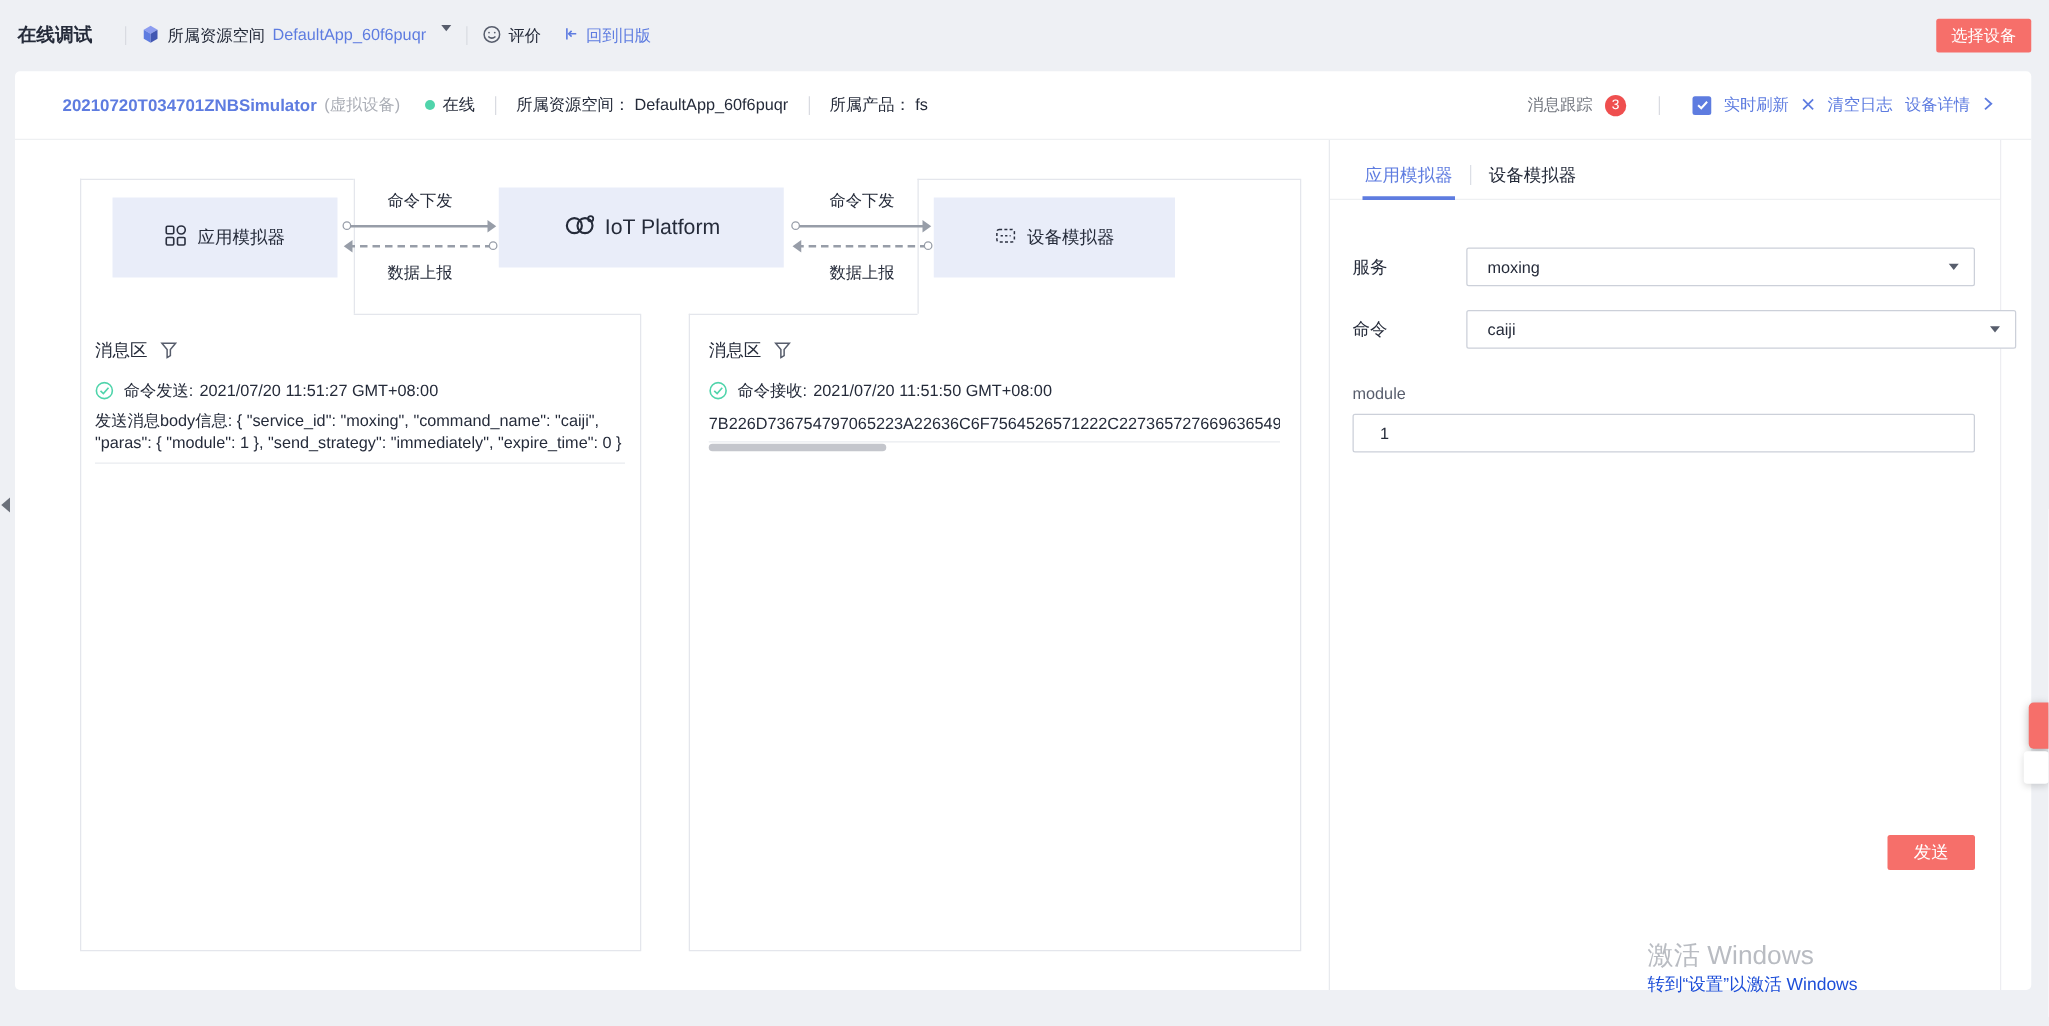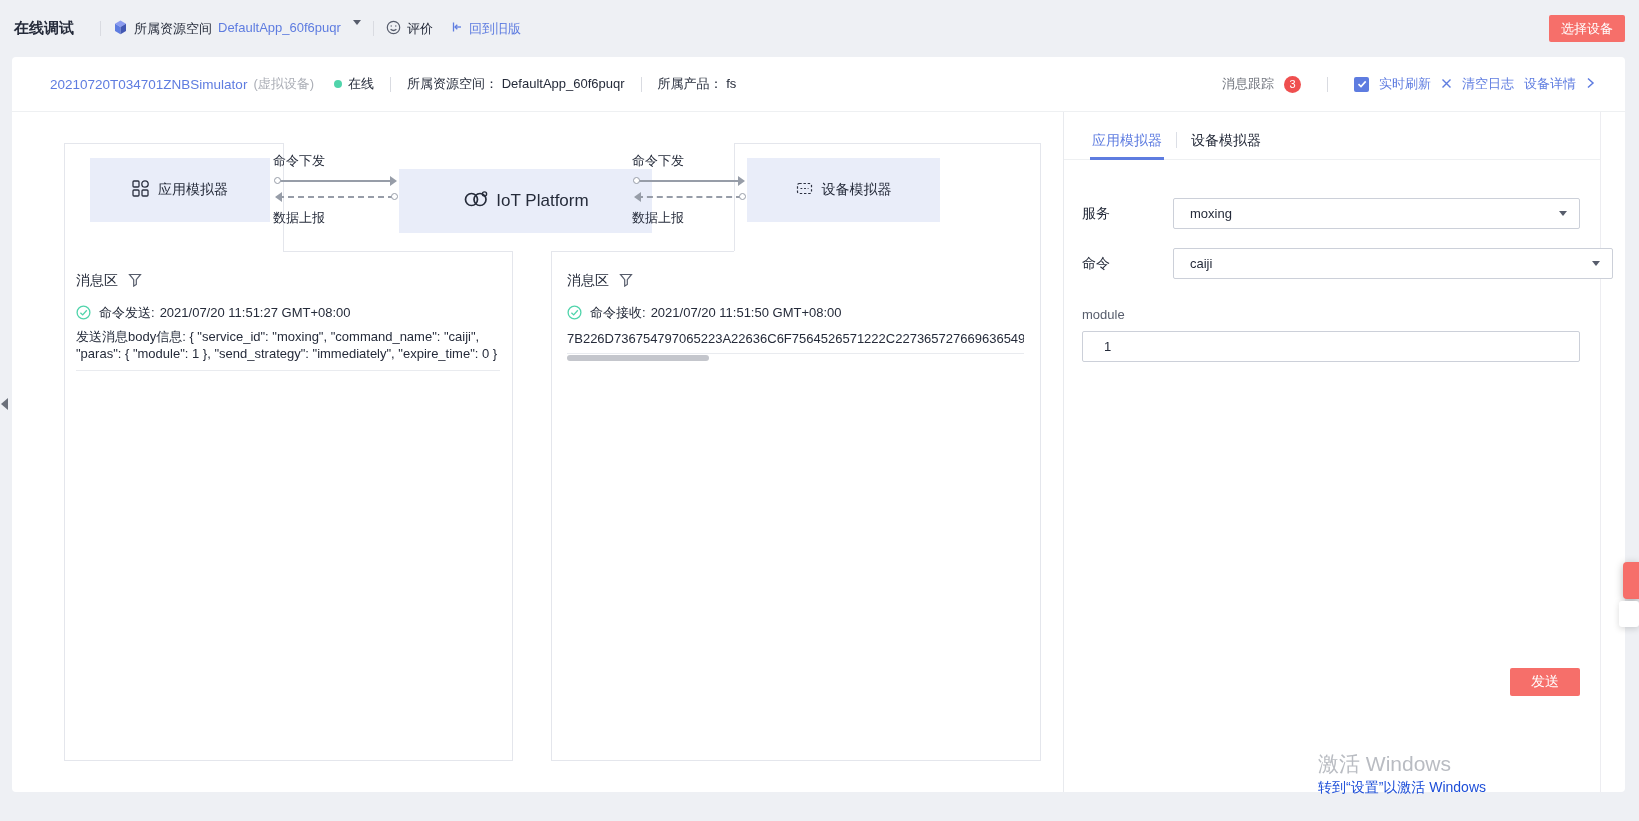--- a/index.html
+++ b/index.html
@@ -13,37 +13,37 @@
   .caret{width:0;height:0;border-left:4.5px solid transparent;border-right:4.5px solid transparent;border-top:5.5px solid #575d6c;margin-left:6px}
   .btn-red{background:#f66f6a;color:#fff;border:none;border-radius:2px;font-size:13px;
            font-family:Liberation Sans, sans-serif;cursor:pointer;display:flex;align-items:center;justify-content:center}
   .tb-select-device{margin-left:auto;width:76px;height:27px}
   .ico{display:inline-block;vertical-align:middle}
   .tb-item{display:flex;align-items:flex-start;gap:6px}
   
   .card{position:absolute;left:12px;top:57px;width:1613px;height:735px;background:#fff;border-radius:4px}
   .devbar{position:absolute;left:0;top:0;width:100%;height:55px;border-bottom:1px solid #eef0f2;
           display:flex;align-items:center;padding:0 30px 0 38px;box-sizing:border-box}
-  .dev-name{color:#5e7ce0;font-weight:normal;font-size:13.5px}
+  .dev-name{color:#5e7ce0;font-weight:bold;font-size:13.5px}
   .dev-type{color:#abaeb6;margin-left:6px}
   .dot{width:8px;height:8px;border-radius:50%;background:#50d4ab;display:inline-block;margin-right:6px}
   .devbar .sep{margin:0 16px}
   .dev-right{margin-left:auto;display:flex;align-items:center;gap:10px}
   .badge{width:17px;height:17px;border-radius:50%;background:#ef4f4f;color:#fff;font-size:11px;
          display:inline-flex;align-items:center;justify-content:center}
   .checkbox{width:15px;height:15px;background:#5e7ce0;border-radius:2px;display:inline-flex;align-items:center;justify-content:center}
   .gray{color:#71757e}
   
   .ln{position:absolute;background:#e4e6ec}
   
   .simbox{position:absolute;background:#e9edf9;display:flex;align-items:center;justify-content:center;gap:9px;font-size:14px}
   .simbox.iot{font-size:17px;gap:6px}
   
   .arrgrp{position:absolute}
-  .arrlbl{position:absolute;width:100%;font-size:13px;color:#252b3a}
+  .arrlbl{position:absolute;width:100%;text-align:center;font-size:13px;color:#252b3a}
   .arrow{position:absolute;left:5px;right:5px;height:0}
   .arrow-solid{border-top:2px solid #979da8}
   .arrow-solid::before{content:"";position:absolute;left:-4px;top:-5px;width:5px;height:5px;border:1.5px solid #979da8;border-radius:50%;background:#fff}
   .arrow-solid::after{content:"";position:absolute;right:-3px;top:-6px;border-left:7px solid #979da8;border-top:5px solid transparent;border-bottom:5px solid transparent}
   .arrow-dash{border-top:2px dashed #979da8}
   .arrow-dash::before{content:"";position:absolute;right:-4px;top:-5px;width:5px;height:5px;border:1.5px solid #979da8;border-radius:50%;background:#fff}
   .arrow-dash::after{content:"";position:absolute;left:-3px;top:-6px;border-right:7px solid #979da8;border-top:5px solid transparent;border-bottom:5px solid transparent}
   
   .panel{position:absolute;box-sizing:border-box}
   .panel-title{display:flex;align-items:center;gap:10px;font-size:14px}
@@ -185,21 +185,21 @@
       <span class="ico">
         <svg width="17" height="17" viewBox="0 0 17 17" fill="none" stroke="#2b3040" stroke-width="1.3">
             <rect x="1" y="1" width="6" height="6" rx="1"></rect>
             <rect x="1" y="10" width="6" height="6" rx="1"></rect>
             <rect x="10" y="10" width="6" height="6" rx="1"></rect>
             <circle cx="13" cy="4" r="3.2"></circle>
           </svg>
       </span>
       <span>应用模拟器</span>
     </div>
-    <div class="simbox iot" style="left:387px;top:112px;width:253px;height:64px">
+    <div class="simbox iot" style="left:387px;top:93px;width:228px;height:64px">
       <span class="ico">
         <svg width="28" height="22" viewBox="0 0 28 22" fill="none" stroke="#252b3a" stroke-width="1.7">
             <circle cx="9.5" cy="11.5" r="6"></circle>
             <circle cx="18" cy="11.5" r="6"></circle>
             <circle cx="22.5" cy="6" r="2.1" stroke-width="1.4"></circle>
           </svg>
       </span>
       <span>IoT Platform</span>
     </div>
     <div class="simbox" style="left:735px;top:101px;width:193px;height:64px">

